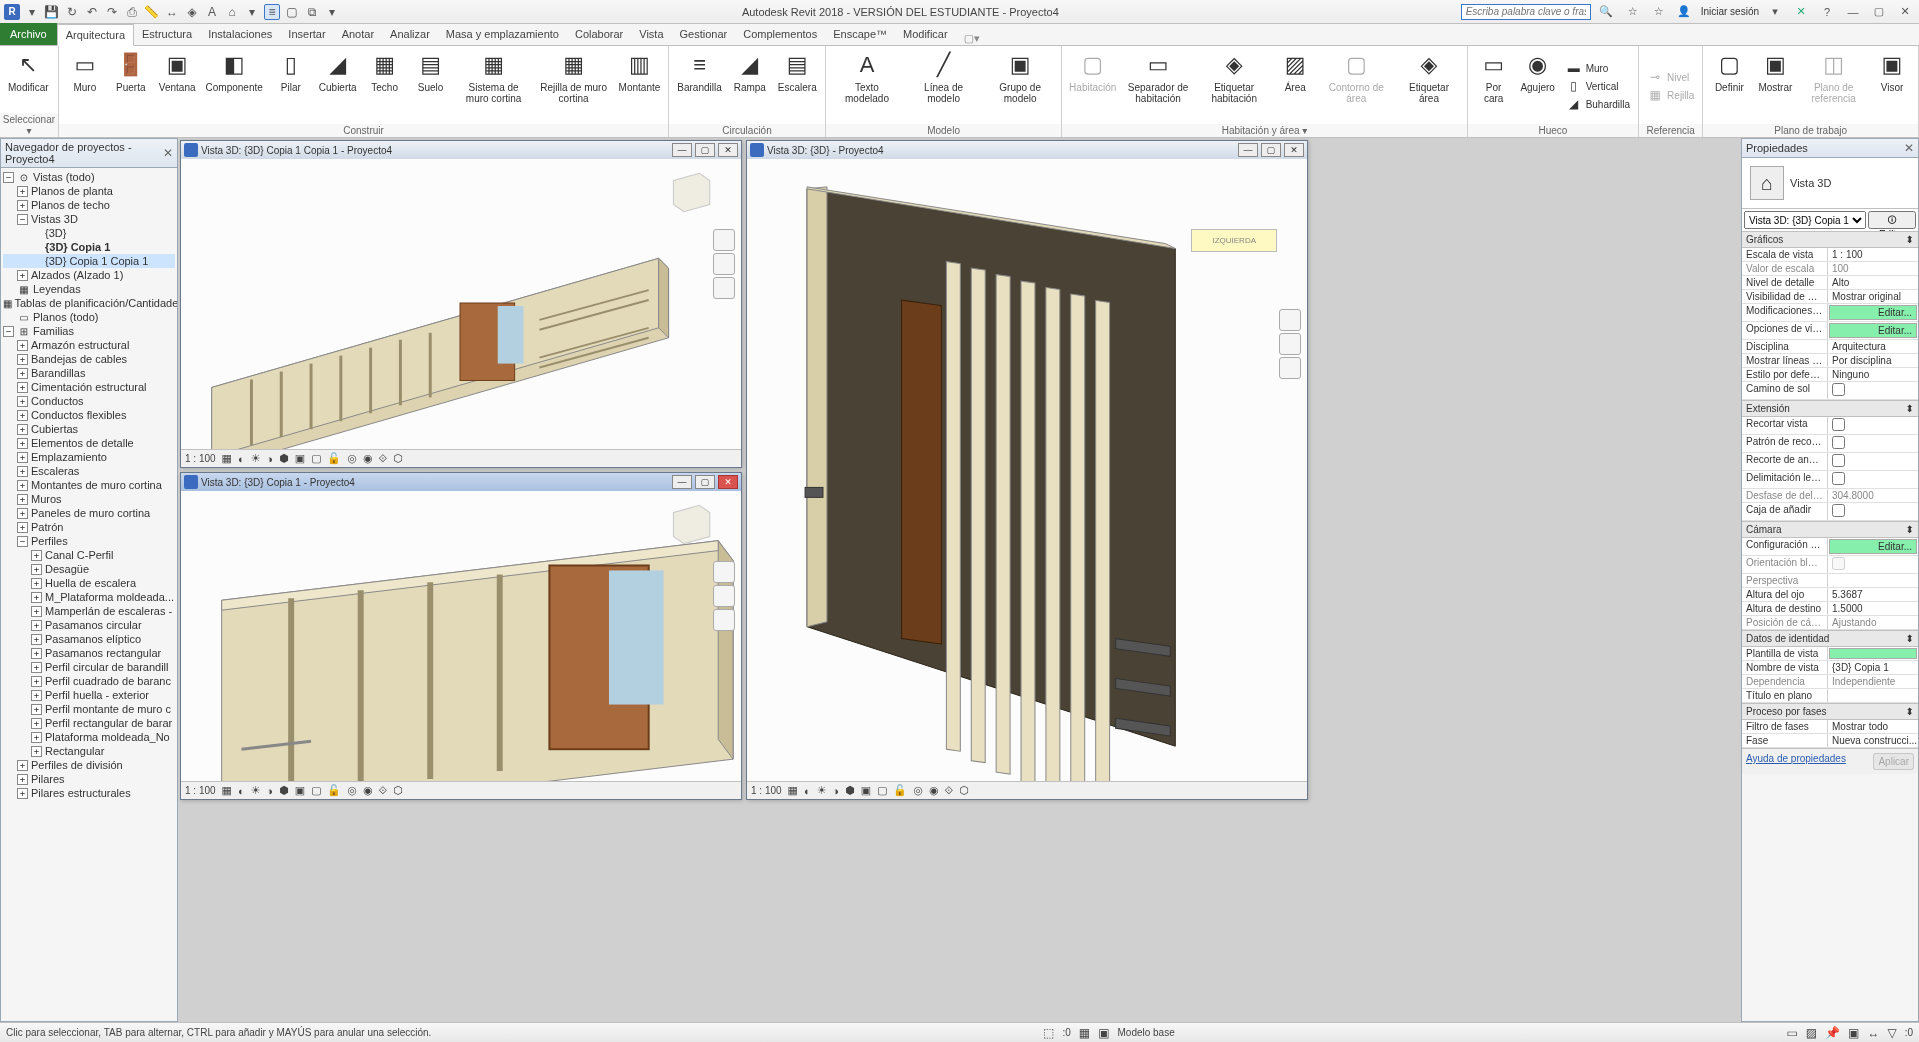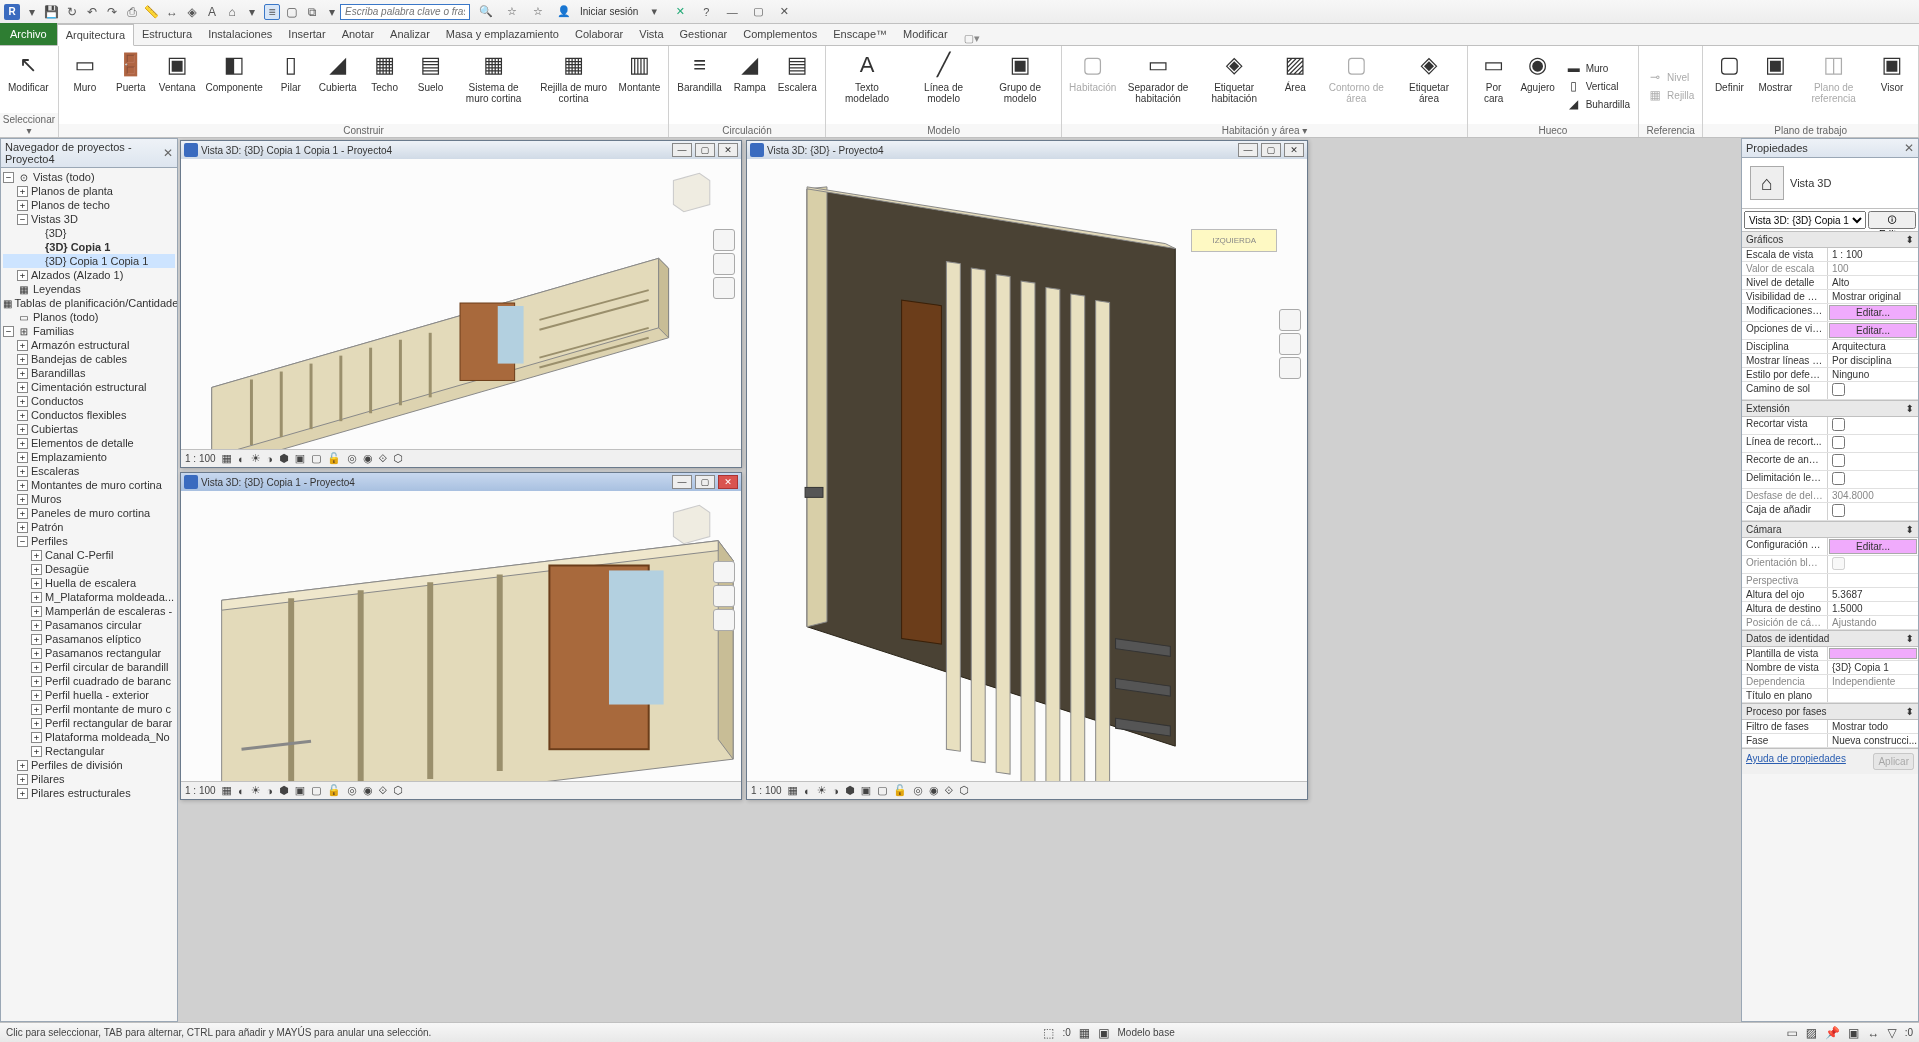--- a/index.html
+++ b/index.html
@@ -62,21 +62,21 @@
 .props{width:178px;font-size:10px;overflow:auto}
 .props .ptop{display:flex;align-items:center;gap:6px;padding:8px;border-bottom:1px solid #c0c0c0;background:#fff}
 .props .ptop .picn{width:34px;height:34px;border:1px solid #aaa;background:#eee;display:flex;align-items:center;justify-content:center;font-size:20px}
 .props .selrow{display:flex;padding:2px;gap:2px;background:#fff}
 .props .selrow select{flex:1;font-size:10px;height:18px}
 .props .selrow button{font-size:10px;padding:0 4px;height:18px;cursor:pointer}
 .props .cat{background:#e8e8e8;font-weight:normal;padding:2px 4px;border-top:1px solid #c0c0c0;border-bottom:1px solid #c0c0c0;display:flex;justify-content:space-between}
 .props .prow{display:flex;border-bottom:1px solid #e0e0e0;background:#fff}
 .props .prow .pn{width:86px;padding:1px 4px;border-right:1px solid #d0d0d0;overflow:hidden;white-space:nowrap;text-overflow:ellipsis}
 .props .prow .pv{flex:1;padding:1px 4px;overflow:hidden;white-space:nowrap}
-.props .prow .pv.btn{text-align:center;background:#f0abfc;border:1px solid #aaa;margin:1px;cursor:pointer}
+.props .prow .pv.btn{text-align:right;background:#86efac;border:1px solid #aaa;margin:1px;cursor:pointer}
 .props .prow .pv.chk input{margin:0}
 .props .foot{display:flex;justify-content:space-between;padding:4px;border-top:1px solid #c0c0c0;background:#f0f0f0}
 .props .foot a{color:#2a5db0;text-decoration:underline;cursor:pointer;font-size:10px}
 .props .foot button{font-size:10px;padding:1px 3px}
 
 .status{height:20px;background:linear-gradient(#f7f7f7,#e8e8e8);border-top:1px solid #c0c0c0;display:flex;align-items:center;padding:0 6px;font-size:10px;color:#444;gap:8px}
 .status .sfill{flex:1}
 .status .sicn{cursor:pointer;font-size:12px}
 </style>
 </head>
@@ -95,20 +95,21 @@
     <span>↔</span>
     <span>◈</span>
     <span>A</span>
     <span>⌂</span>
     <span>▾</span>
     <span style="border:1px solid #3a77c7;background:#d8e6f7">≡</span>
     <span>▢</span>
     <span>⧉</span>
     <span>▾</span>
   </div>
+  <div class="title">Autodesk Revit 2018 - VERSIÓN DEL ESTUDIANTE -    Proyecto4</div>
   <div class="right">
     <input class="searchbox" placeholder="Escriba palabra clave o frase" style="">
     <span class="wbtn">🔍</span>
     <span class="wbtn">☆</span>
     <span class="wbtn">☆</span>
     <span class="wbtn">👤</span>
     <span style="font-size:10px">Iniciar sesión</span>
     <span class="wbtn">▾</span>
     <span class="wbtn" style="color:#2a7">✕</span>
     <span class="wbtn">?</span>
@@ -745,21 +746,21 @@
         </div>
         <div class="cat">
           <span>Extensión</span>
           <span>⬍</span>
         </div>
         <div class="prow">
           <div class="pn">Recortar vista</div>
           <div class="pv chk"><input type="checkbox" style=""></div>
         </div>
         <div class="prow">
-          <div class="pn">Línea de recort...</div>
+          <div class="pn">Patrón de recort...</div>
           <div class="pv chk"><input type="checkbox" style=""></div>
         </div>
         <div class="prow">
           <div class="pn">Recorte de anota...</div>
           <div class="pv chk"><input type="checkbox" style=""></div>
         </div>
         <div class="prow">
           <div class="pn">Delimitación leja...</div>
           <div class="pv chk"><input type="checkbox" style=""></div>
         </div>

